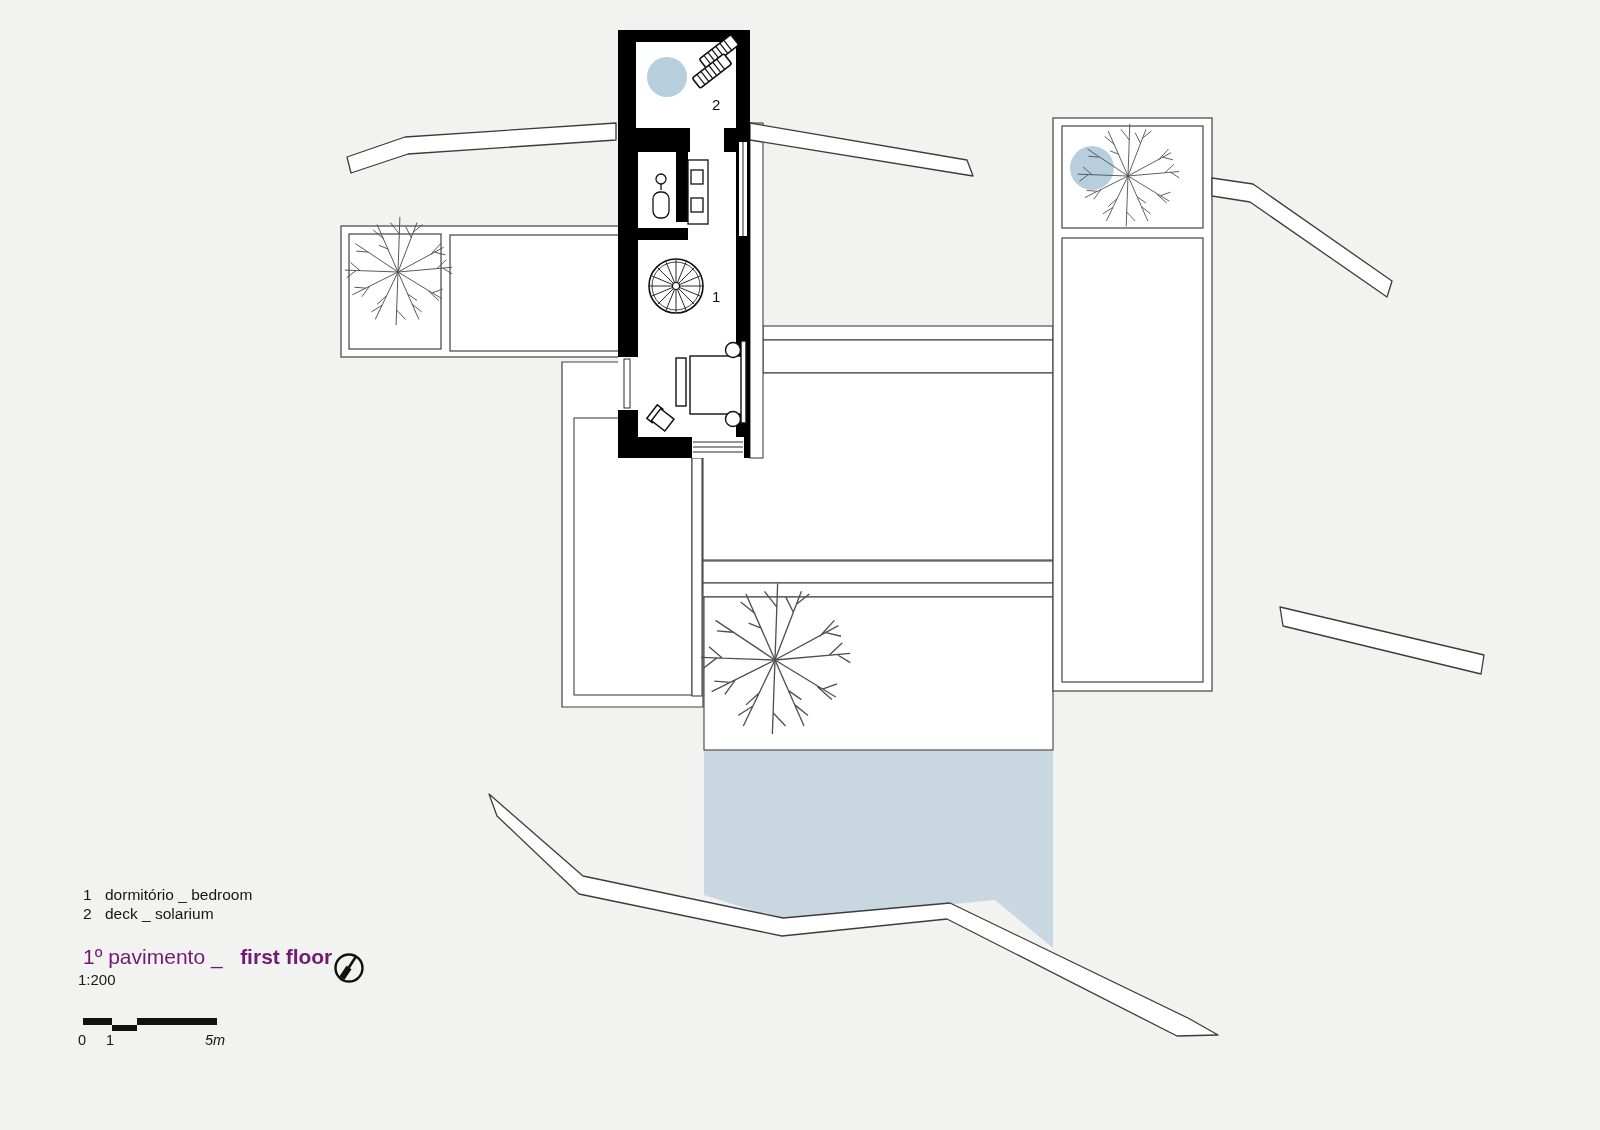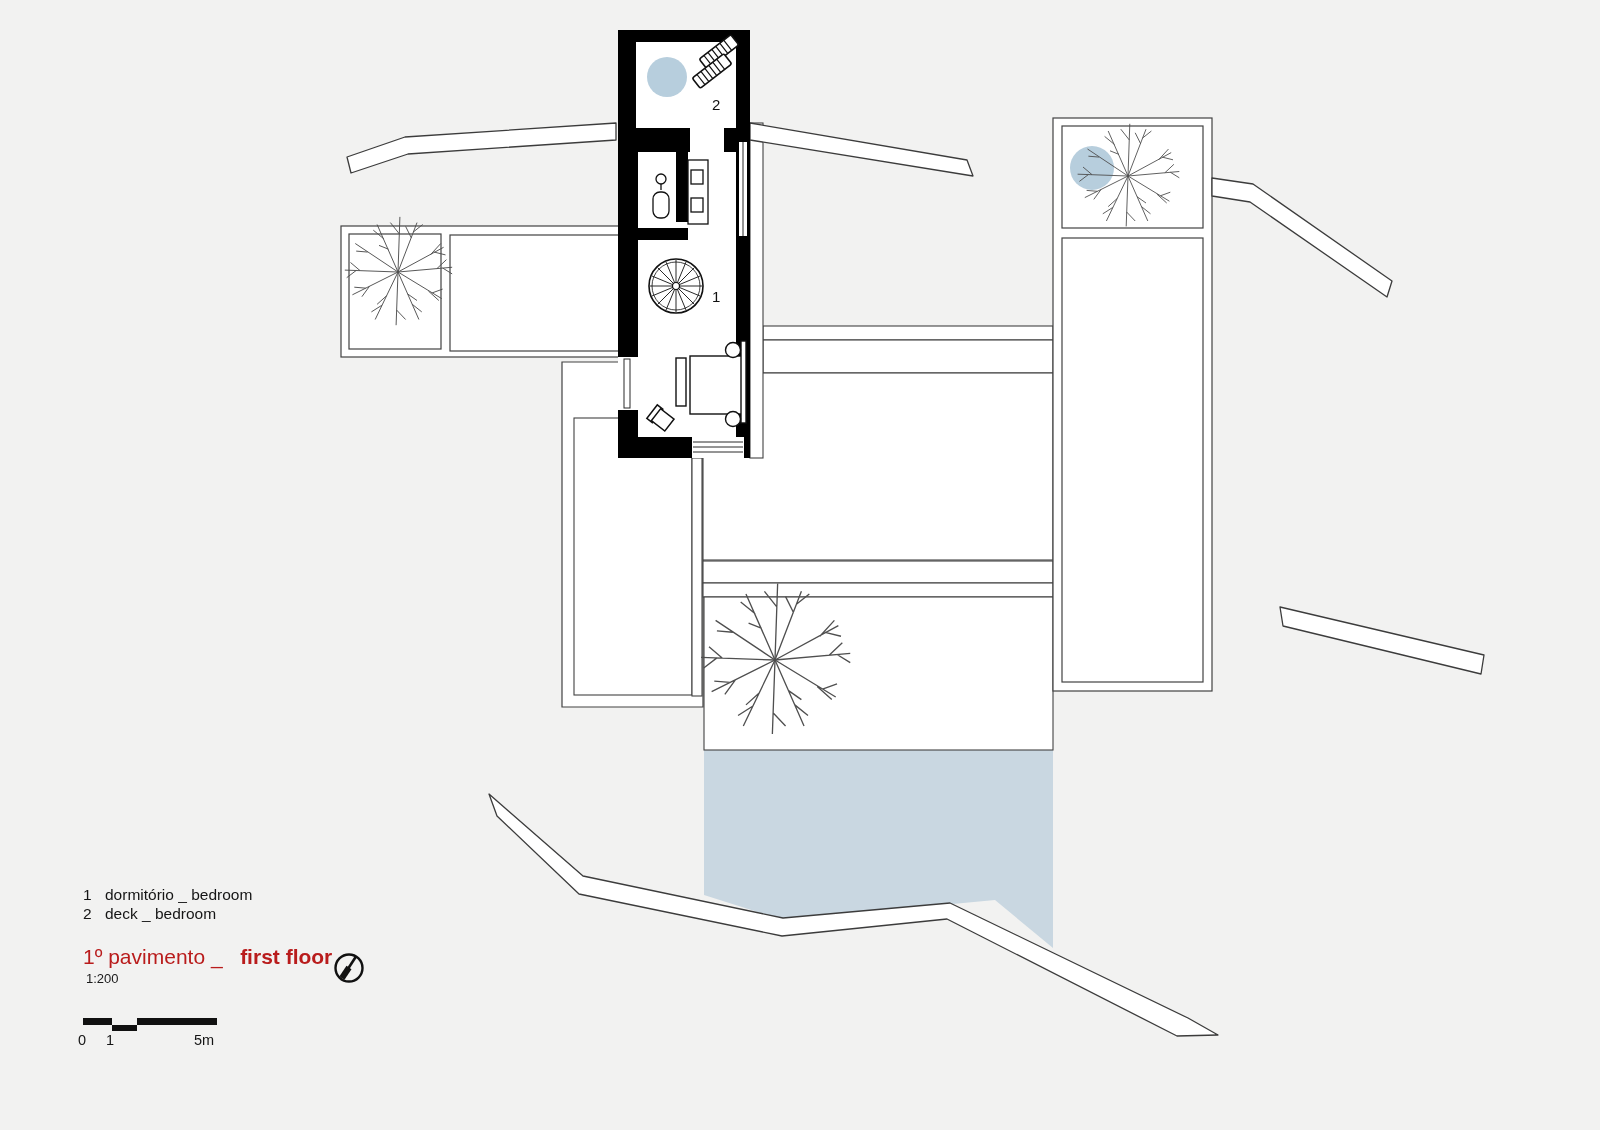--- a/index.html
+++ b/index.html
@@ -9,27 +9,27 @@
     font-family:"Liberation Sans", sans-serif;
     color:#1a1a1a;
   }
   #plan-svg{position:absolute;left:0;top:0;}
   .txt{position:absolute;white-space:nowrap;}
   .plan-num{font-size:15px;color:#111;}
   .legend-row{display:flex;font-size:15.5px;color:#151515;line-height:18px;margin-bottom:1px;}
   .legend-num{width:22px;flex:0 0 22px;}
   .it{}
   #legend-block{left:83px;top:886px;}
-  #title-block{left:83px;top:945px;font-size:21px;color:#b91c1c;}
+  #title-block{left:83px;top:945px;font-size:21px;color:#701a75;}
   #title-block .it{font-weight:600;}
-  #scale-text{left:86px;top:971px;font-size:13px;}
+  #scale-text{left:78px;top:971px;font-size:15px;}
   .bar-label{font-size:14.5px;color:#151515;}
   #bar-0{left:78px;top:1032px;}
   #bar-1{left:106px;top:1032px;}
-  #bar-5m{left:194px;top:1032px;}
+  #bar-5m{left:205px;top:1032px;font-style:italic;}
   #label-1{left:712px;top:288px;}
   #label-2{left:712px;top:96px;}
 </style>
 </head>
 <body>
 
 <svg id="plan-svg" width="1600" height="1130" viewBox="0 0 1600 1130">
   <defs>
     <g id="tree" stroke="#4f4f4f" stroke-width="1" fill="none">
       <path d="M0,0 L57,-5 M41,-3.6 L51,-13 M47,-4.2 L57,2"></path>
@@ -165,21 +165,21 @@
 
 <div class="txt" id="legend-block">
   <div class="legend-row">
     <span class="legend-num">1</span>
     <span>dormitório _</span>
     <span>&nbsp;</span>
     <span class="it">bedroom</span>
   </div>
   <div class="legend-row">
     <span class="legend-num">2</span>
-    <span>deck _ bedroom</span>
+    <span>deck _ solarium</span>
     <span>&nbsp;</span>
     <span></span>
   </div>
 </div>
 
 <div class="txt" id="title-block">
   <span>1º pavimento _</span>
   <span>&nbsp;</span>
   <span class="it">first floor</span>
 </div>

